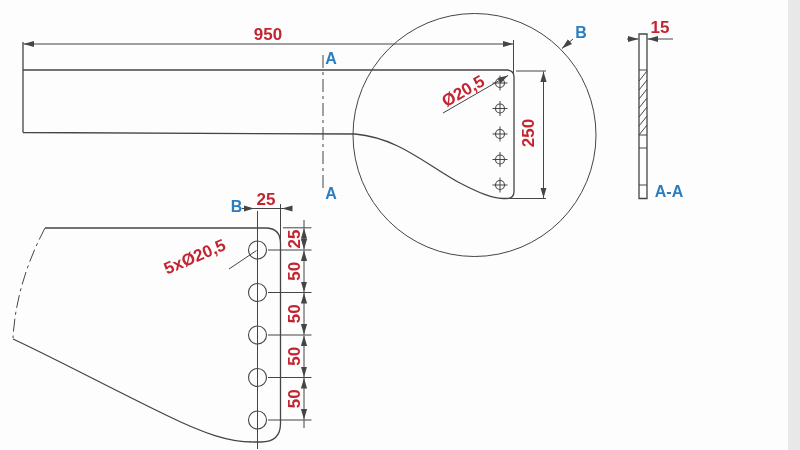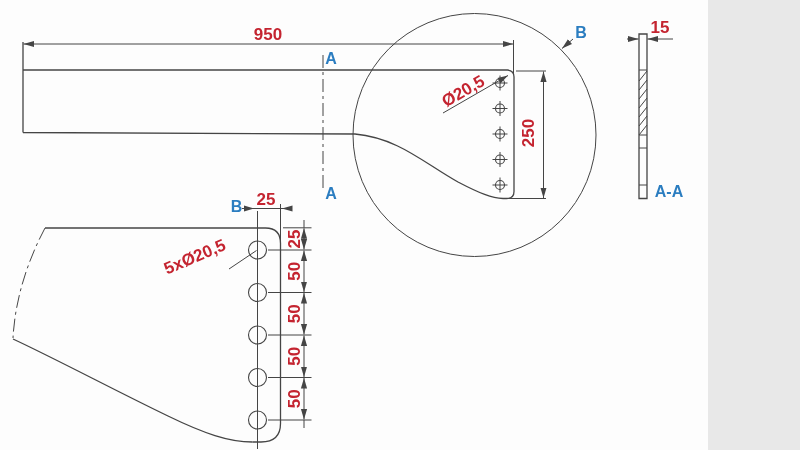--- a/index.html
+++ b/index.html
@@ -3,21 +3,21 @@
 <meta charset="utf-8">
 <style>
   :root{
     --red:#c42430;
     --blue:#2b7dc0;
     --ink:#454545;
     --bg:#fdfdfd;
   }
   html,body{margin:0;padding:0;background:#e8e8e8;}
   .sheet{
-    width:708px;height:450px;background:var(--bg);
+    width:788px;height:450px;background:var(--bg);
     position:relative;overflow:hidden;margin:0;
   }
   svg{display:block;}
   text{font-family:"Liberation Sans","DejaVu Sans",sans-serif;}
   .dim{font-size:17px;font-weight:600;}
   .lbl{font-size:16px;font-weight:600;}
   .ln{fill:none;stroke:var(--ink);stroke-width:1.3;}
   .thin{fill:none;stroke:var(--ink);stroke-width:1;}
   .dashdot{fill:none;stroke:var(--ink);stroke-width:1;stroke-dasharray:13 4 3 4;}
   .holefill{fill:none;stroke:var(--ink);stroke-width:1.1;}

